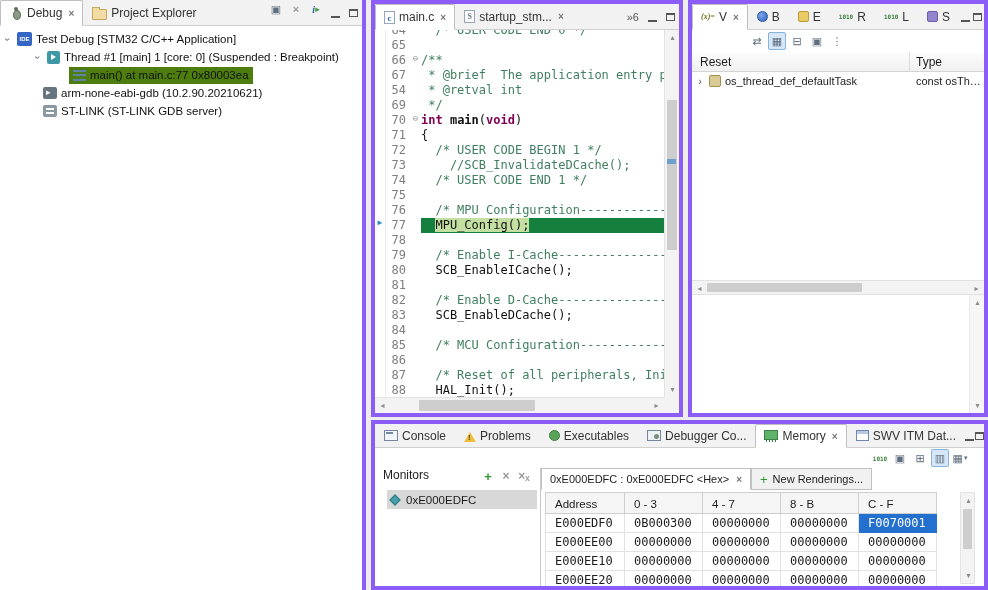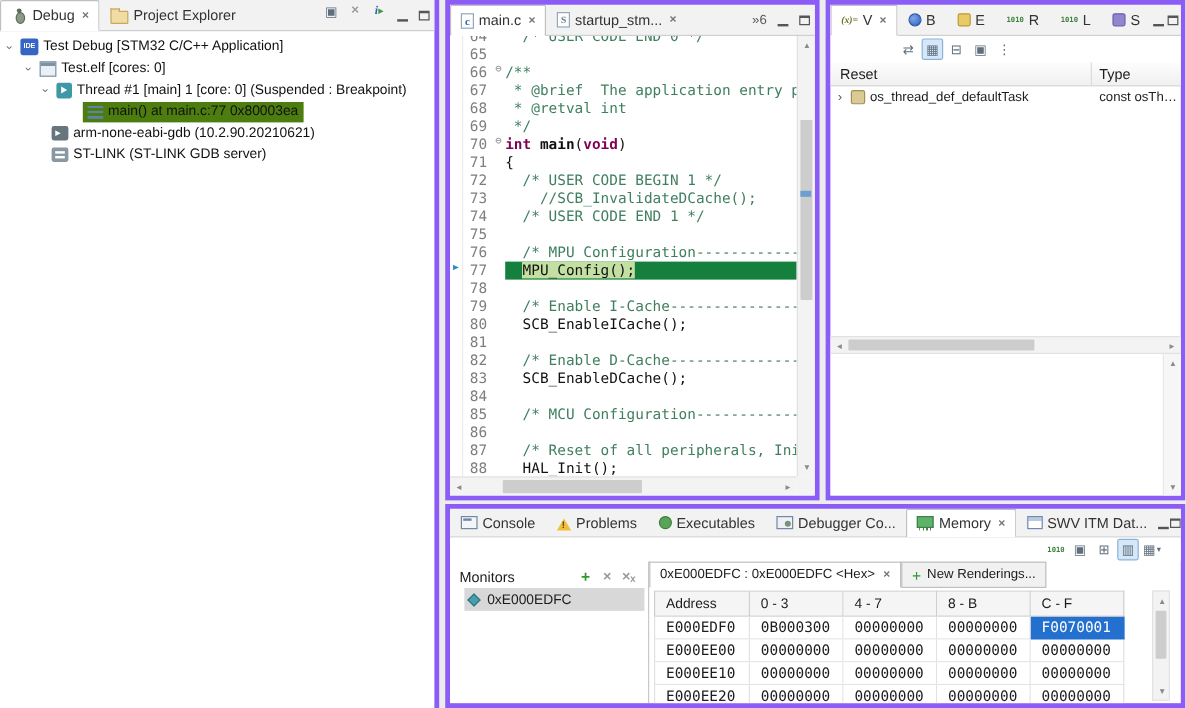--- a/index.html
+++ b/index.html
@@ -113,21 +113,21 @@
 .vexp{width:10px;text-align:center;color:#555;margin-left:3px}
 .vtype{flex:1;overflow:hidden;white-space:nowrap;text-overflow:ellipsis;padding-left:6px;color:#222}
 #vars-hscroll{position:absolute;left:0;right:0;top:276px;height:15px;background:#F3F3F3;border-top:1px solid #E2E2E2;border-bottom:1px solid #E2E2E2}
 #vars-detail{position:absolute;left:0;right:0;top:291px;bottom:0;background:#fff}
 #vars-detail-vscroll{position:absolute;right:0;top:0;bottom:0;width:15px;background:#F6F6F6;border-left:1px solid #E8E8E8}
 
 
 #bottom-toolbar{position:absolute;left:0;top:24px;right:0;height:20px;display:flex;align-items:center;justify-content:flex-end;padding-right:14px;background:#fff}
 #bottom-content{position:absolute;left:0;top:44px;right:0;bottom:0}
 #monitors{position:absolute;left:0;top:0;width:164px;bottom:0}
-#monitors-header{display:flex;align-items:flex-end;height:20px;padding:0 6px 0 8px}
+#monitors-header{display:flex;align-items:flex-start;height:20px;padding:0 6px 0 8px}
 #monitors-header .sp{flex:1}
 .mbtn{width:18px;height:16px;display:flex;align-items:center;justify-content:center;font-weight:bold}
 .plus{color:#2E9A2E;font-size:13px}
 .mitem{display:flex;align-items:center;gap:7px;height:19px;margin:2px 2px 0 12px;padding-left:4px;font-size:11.5px}
 .mitem.sel{background:#D8D8D8}
 #renderings{position:absolute;left:165px;top:0;right:0;bottom:0;border-left:1px solid #C8C8C8}
 #rtabs{display:flex;height:22px;align-items:stretch}
 .rtab{display:flex;align-items:center;gap:5px;padding:0 8px;border:1px solid #C0C0C0;background:#F1F1F1;font-size:11px;white-space:nowrap}
 .rtab.active{background:#fff;border-bottom-color:#fff}
 #mem-table{position:absolute;left:4px;top:24px;right:28px;bottom:0;overflow:hidden;font:12px "DejaVu Sans Mono",monospace}
@@ -173,28 +173,20 @@
     <div id="debug-tree">
         <div class="trow">
           <span style="width: 2px;"></span>
           <span class="texp">›</span>
           <span class="tcontent">
             <span class="ic icon-ide">IDE</span>
             <span class="tlabel">Test Debug [STM32 C/C++ Application]</span>
           </span>
         </div>
         <div class="trow">
-          <span style="width: 18px;"></span>
-          <span class="texp">›</span>
-          <span class="tcontent">
-            <span class="ic icon-exe"></span>
-            <span class="tlabel">Test.elf [cores: 0]</span>
-          </span>
-        </div>
-        <div class="trow">
           <span style="width: 32px;"></span>
           <span class="texp">›</span>
           <span class="tcontent">
             <span class="ic icon-thread"></span>
             <span class="tlabel">Thread #1 [main] 1 [core: 0] (Suspended : Breakpoint)</span>
           </span>
         </div>
         <div class="trow sel">
           <span style="width: 58px;"></span>
           <span class="texp"></span>
@@ -264,21 +256,21 @@
             <span class="ccode"><span class="sg-c">/**</span></span>
           </div>
           <div class="cline">
             <span class="cann"></span>
             <span class="cln">67</span>
             <span class="cfold"></span>
             <span class="ccode"><span class="sg-c"> * @brief  The application entry point.</span></span>
           </div>
           <div class="cline">
             <span class="cann"></span>
-            <span class="cln">68</span>
+            <span class="cln">54</span>
             <span class="cfold"></span>
             <span class="ccode"><span class="sg-c"> * @retval int</span></span>
           </div>
           <div class="cline">
             <span class="cann"></span>
             <span class="cln">69</span>
             <span class="cfold"></span>
             <span class="ccode"><span class="sg-c"> */</span></span>
           </div>
           <div class="cline">

